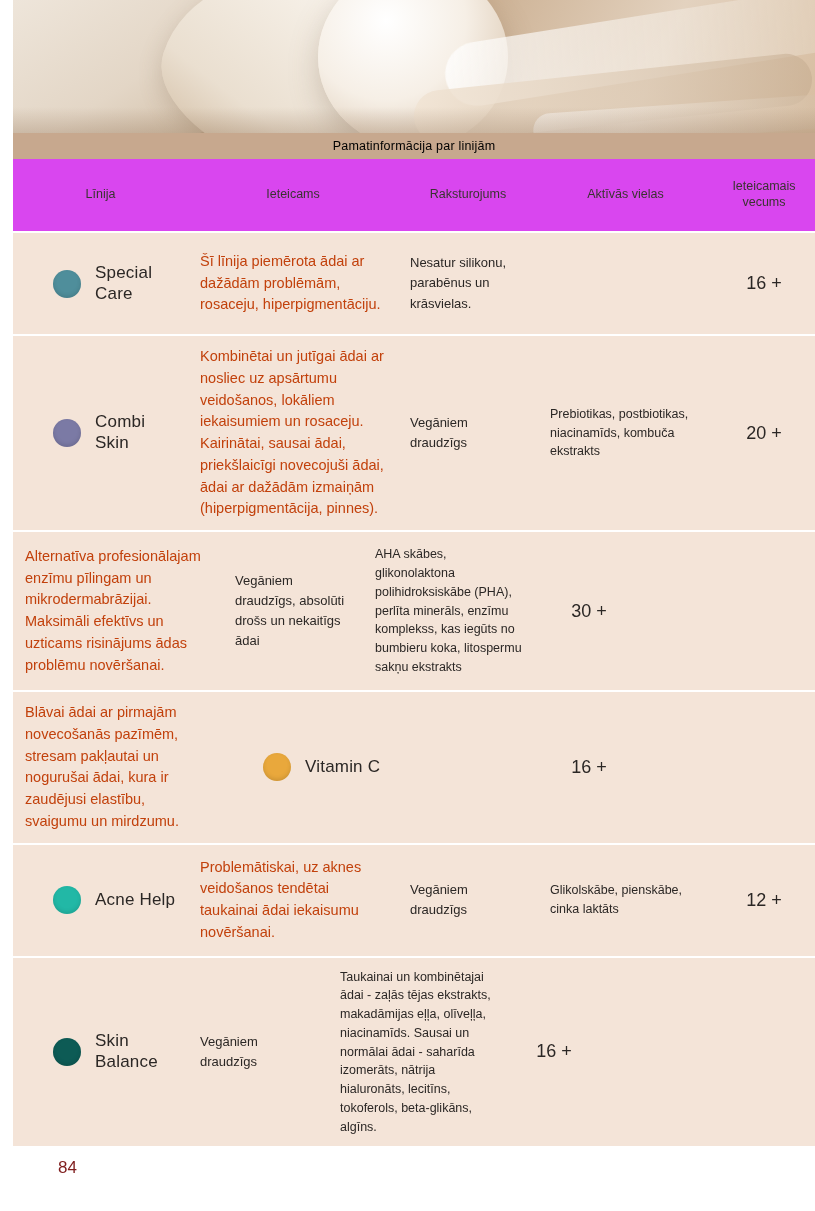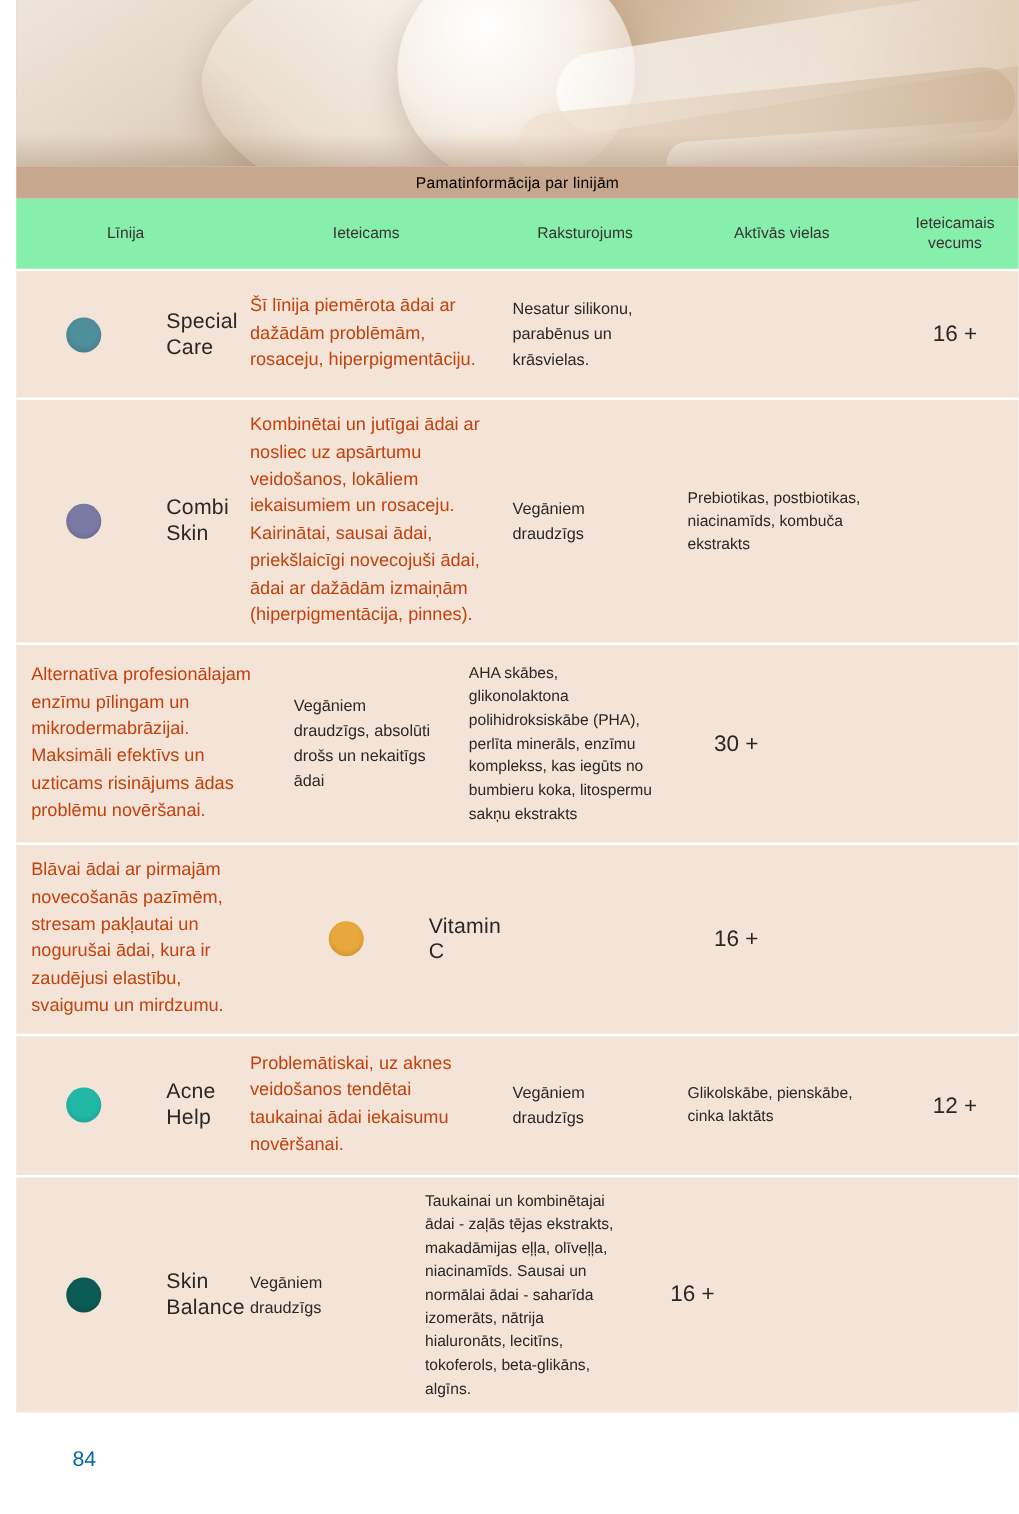--- a/index.html
+++ b/index.html
@@ -119,22 +119,22 @@
     width: 802px;
   }
   .row {
     display: flex;
     align-items: center;
     background: #f4e4d8;
     border-bottom: 2px solid #ffffff;
     box-sizing: border-box;
   }
   .row.header {
-    background: #86efac;
-    height: 58px;
+    background: #d946ef;
+    height: 74px;
     align-items: center;
   }
   .row.header .cell {
     text-align: center;
     font-size: 12.5px;
     color: #3a3331;
     line-height: 1.25;
   }
   .cell {
     box-sizing: border-box;
@@ -153,21 +153,20 @@
     height: 28px;
     border-radius: 50%;
     flex: 0 0 28px;
     box-shadow: inset 0 -2px 4px rgba(0,0,0,0.12);
   }
   .line-name {
     font-size: 17px;
     line-height: 1.22;
     color: #2b2725;
     letter-spacing: 0.2px;
-    margin-left: 38px;
   }
   .rec-text {
     font-size: 14.5px;
     line-height: 1.5;
     color: #c2410c;
   }
   .char-text {
     font-size: 13px;
     line-height: 1.55;
     color: #2b2725;
@@ -189,21 +188,21 @@
   .row-3 { min-height: 140px; }
   .row-4 { min-height: 113px; }
   .row-5 { min-height: 190px; }
 
   
   .page-number {
     position: absolute;
     left: 58px;
     bottom: 33px;
     font-size: 17px;
-    color: #0369a1;
+    color: #7f1d1d;
   }
 </style>
 </head>
 <body>
 
 <div class="page">
 
   <div class="hero">
     <div class="bg"></div>
     <div class="swirl1"></div>
@@ -239,20 +238,21 @@
     </div>
 
     <div class="row row-1">
       <div class="cell c-line">
         <span class="dot" style="background: rgb(123, 122, 165);"></span>
         <span class="line-name">Combi Skin</span>
       </div>
       <div class="cell c-rec rec-text">Kombinētai un jutīgai ādai ar nosliec uz apsārtumu veidošanos, lokāliem iekaisumiem un rosaceju. Kairinātai, sausai ādai, priekšlaicīgi novecojuši ādai, ādai ar dažādām izmaiņām (hiperpigmentācija, pinnes).</div>
       <div class="cell c-char char-text">Vegāniem draudzīgs</div>
       <div class="cell c-act act-text">Prebiotikas, postbiotikas, niacinamīds, kombuča ekstrakts</div>
+      <div class="cell c-age age-text">20 +</div>
     </div>
 
     <div class="row row-2">
       <div class="cell c-rec rec-text">Alternatīva profesionālajam enzīmu pīlingam un mikrodermabrāzijai. Maksimāli efektīvs un uzticams risinājums ādas problēmu novēršanai.</div>
       <div class="cell c-char char-text">Vegāniem draudzīgs, absolūti drošs un nekaitīgs ādai</div>
       <div class="cell c-act act-text">AHA skābes, glikonolaktona polihidroksiskābe (PHA), perlīta minerāls, enzīmu komplekss, kas iegūts no bumbieru koka, litospermu sakņu ekstrakts</div>
       <div class="cell c-age age-text">30 +</div>
     </div>
 
     <div class="row row-3">

